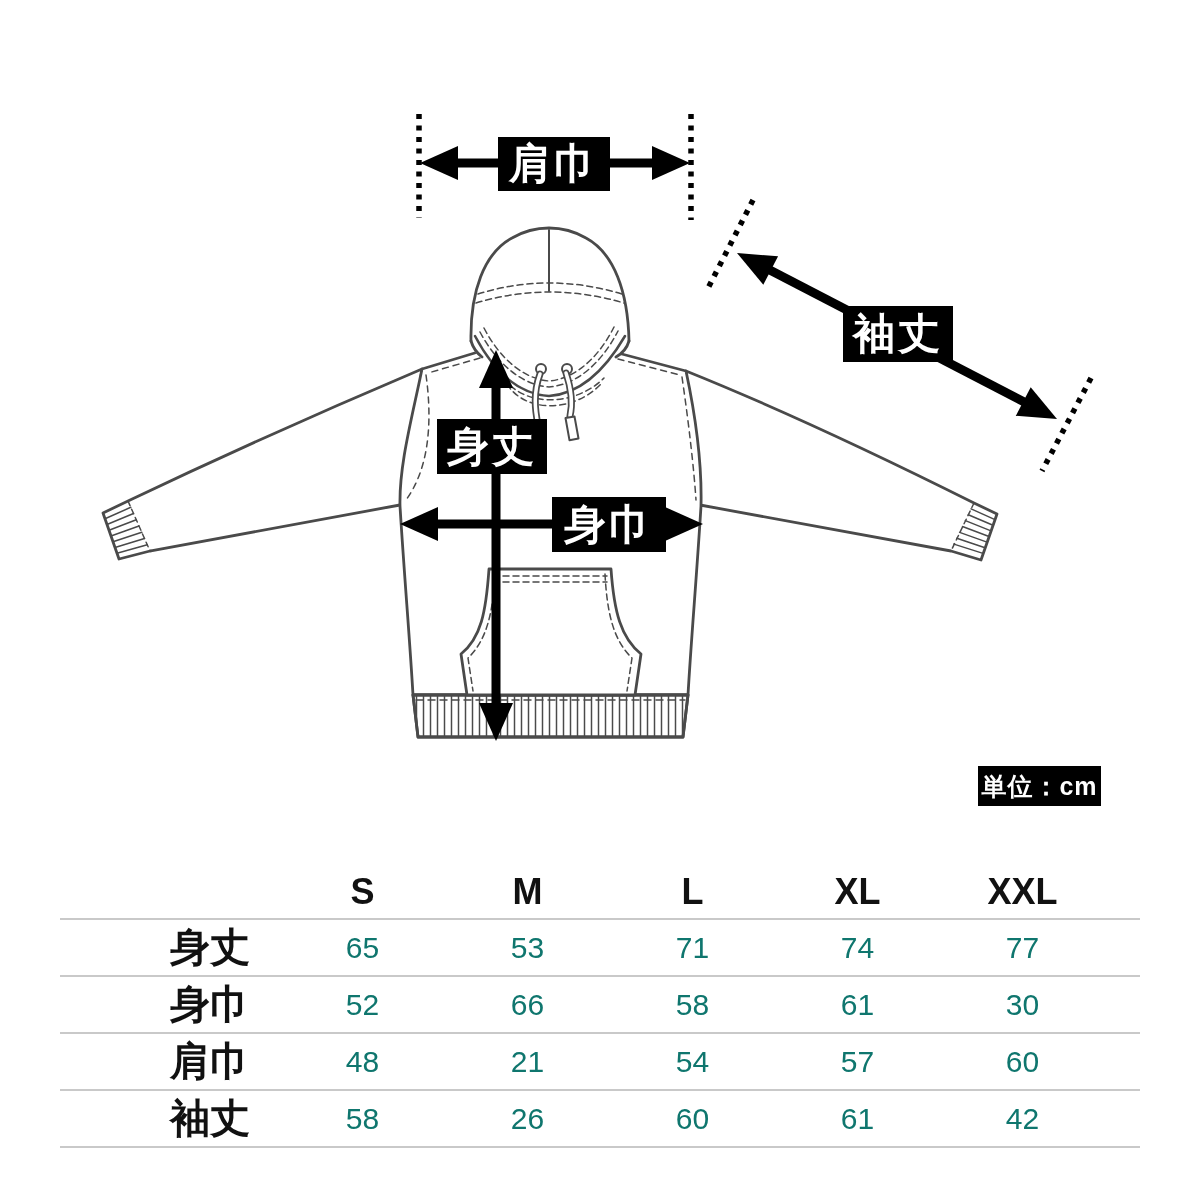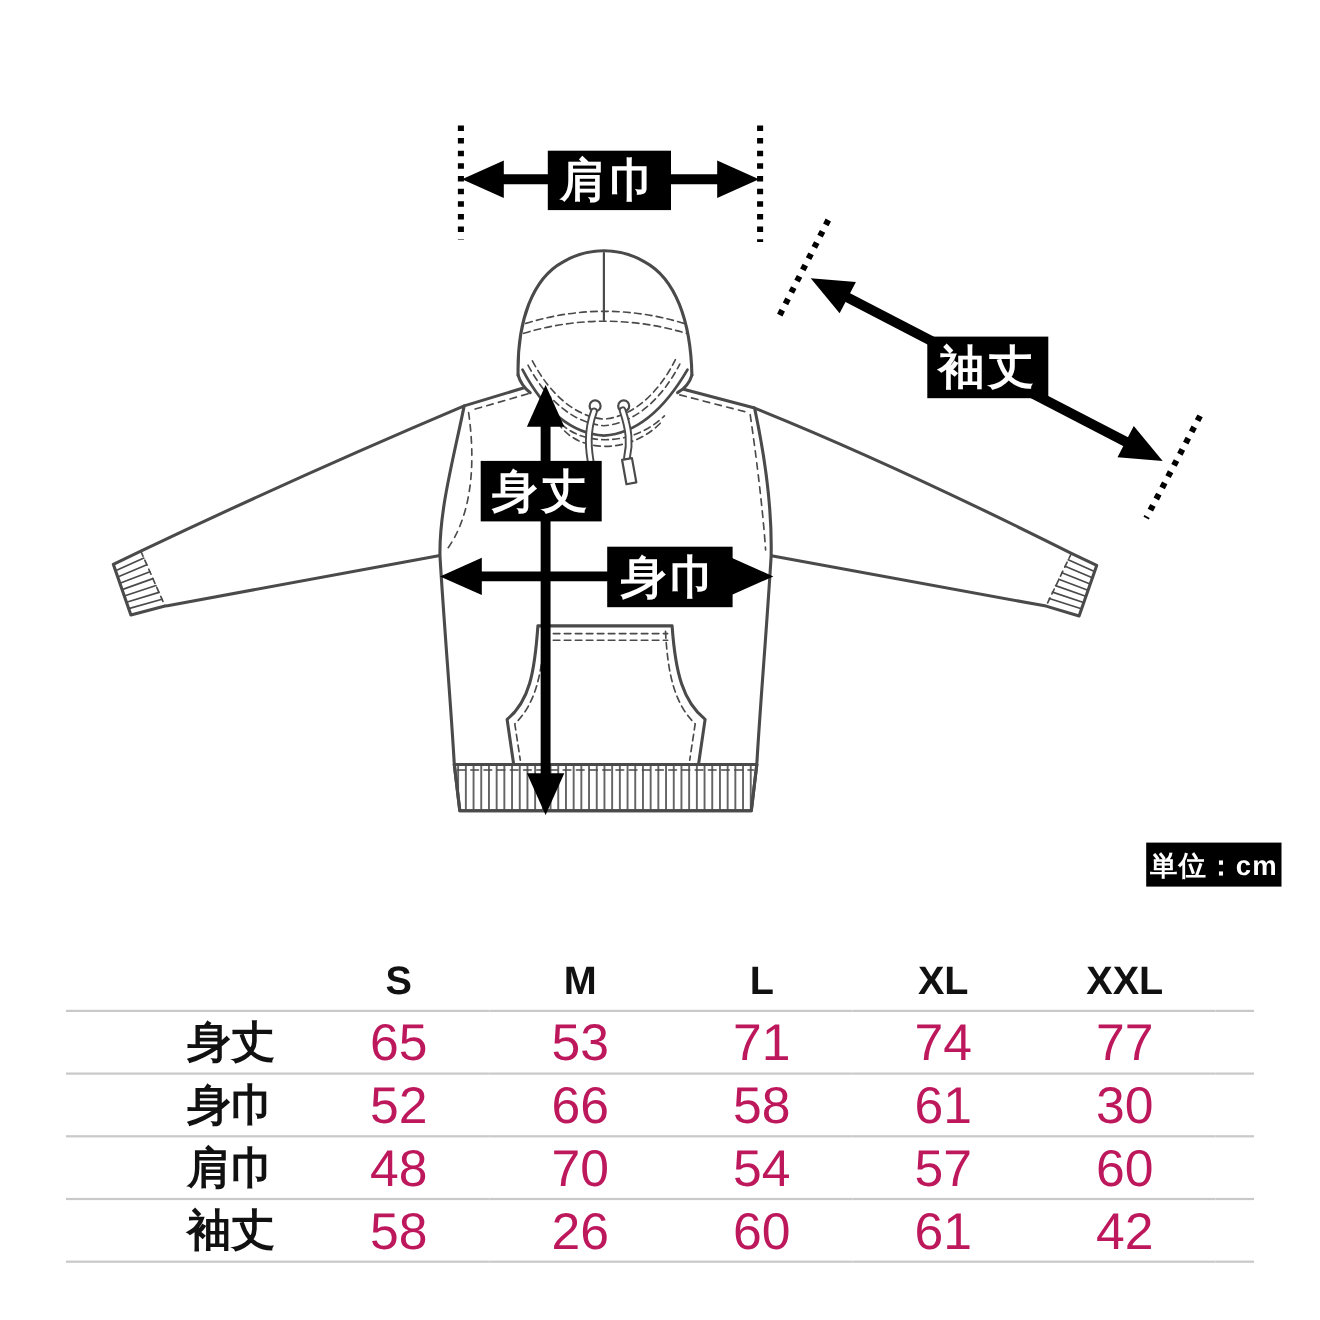--- a/index.html
+++ b/index.html
@@ -13,38 +13,38 @@
   .mlabel{
     position:absolute;background:#000;color:#fff;
     display:flex;align-items:center;justify-content:center;
     font-weight:bold;font-size:42px;letter-spacing:3px;line-height:1;
   }
   .mlabel.shoulder{left:498px;top:137px;width:112px;height:54px;}
   .mlabel.sleeve  {left:843px;top:306px;width:110px;height:56px;}
   .mlabel.blength {left:437px;top:419px;width:110px;height:55px;}
   .mlabel.bwidth  {left:552px;top:497px;width:114px;height:55px;}
   .unit-badge{
-    position:absolute;left:1042px;top:766px;width:123px;height:40px;
+    position:absolute;left:978px;top:766px;width:123px;height:40px;
     background:#000;color:#fff;display:flex;align-items:center;justify-content:center;
     font-weight:bold;font-size:25px;letter-spacing:1px;
   }
   
   .size-table{position:absolute;left:60px;top:865px;width:1080px;border-collapse:collapse;table-layout:fixed;}
   .size-table col.c-label{width:220px;}
   .size-table col.c-size{width:165px;}
   .size-table col.c-spacer{width:35px;}
   .size-table th,.size-table td{
     padding:0;text-align:center;vertical-align:middle;height:54px;
     border:none;font-weight:normal;
   }
   .size-table thead th{height:53px;font-size:36px;font-weight:bold;color:#111;}
   .size-table tbody tr td{border-top:2px solid #c9c9c9;}
   .size-table tbody tr:last-child td{border-bottom:2px solid #c9c9c9;}
   .size-table td.row-label{font-size:40px;font-weight:bold;color:#111;padding-left:80px;}
-  .size-table td.val{font-size:47px;color:#be185d;}
+  .size-table td.val{font-size:30px;color:#0f766e;}
 </style>
 </head>
 <body>
 
 <div class="figure">
   <svg width="1200" height="840" viewBox="0 0 1200 840">
     <defs>
       <pattern id="ribV" patternUnits="userSpaceOnUse" width="7" height="42">
         <line x1="3.5" y1="0" x2="3.5" y2="42" stroke="#4a4a4a" stroke-width="1.5"></line>
       </pattern>
@@ -178,21 +178,21 @@
       <td class="val">52</td>
       <td class="val">66</td>
       <td class="val">58</td>
       <td class="val">61</td>
       <td class="val">30</td>
       <td></td>
     </tr>
     <tr>
       <td class="row-label">肩巾</td>
       <td class="val">48</td>
-      <td class="val">70</td>
+      <td class="val">21</td>
       <td class="val">54</td>
       <td class="val">57</td>
       <td class="val">60</td>
       <td></td>
     </tr>
     <tr>
       <td class="row-label">袖丈</td>
       <td class="val">58</td>
       <td class="val">26</td>
       <td class="val">60</td>

